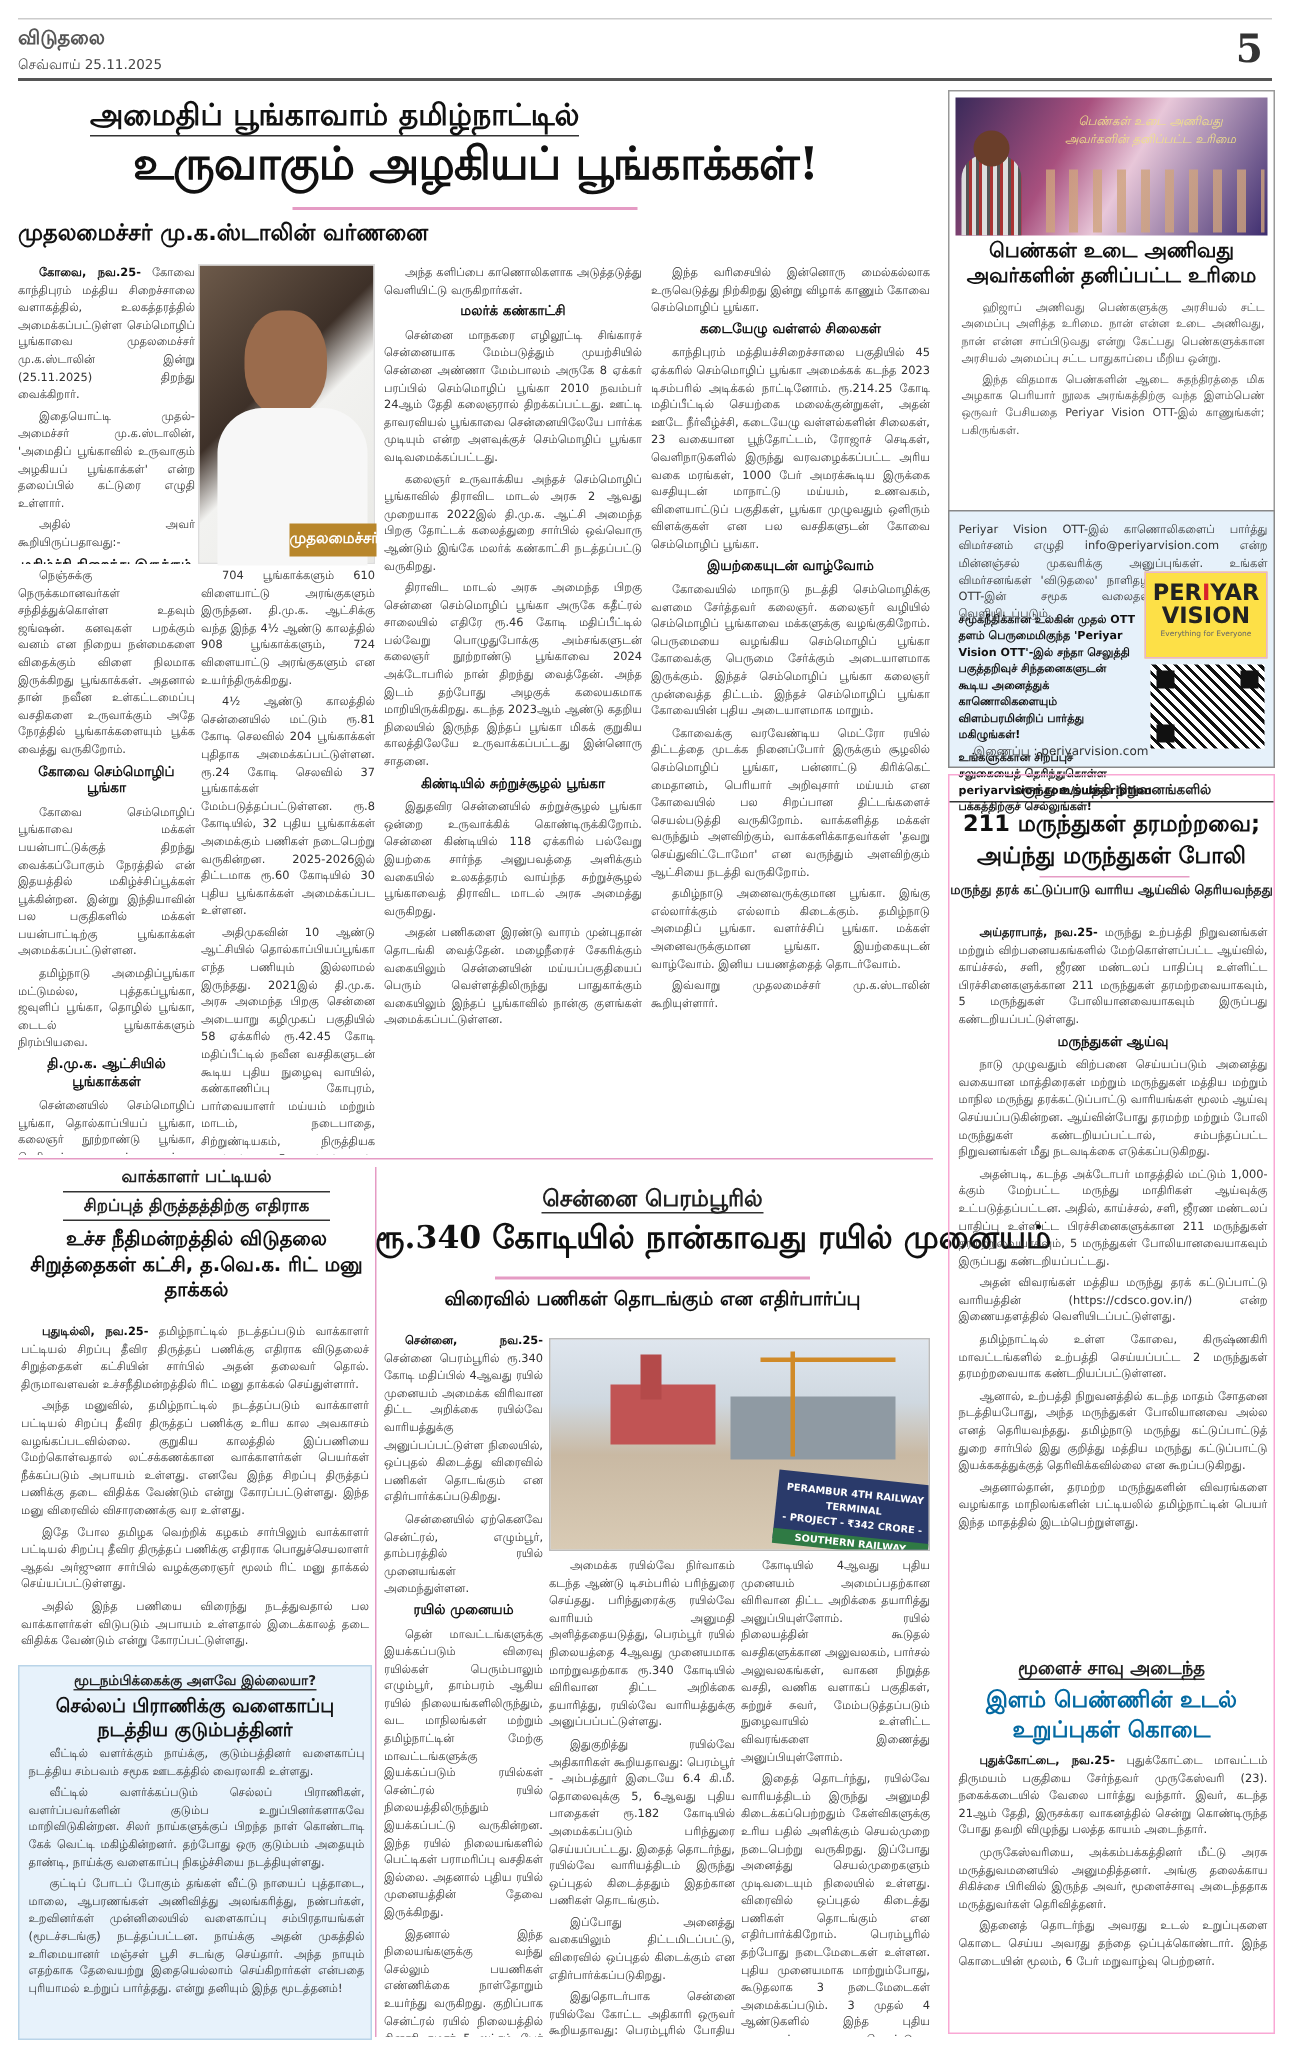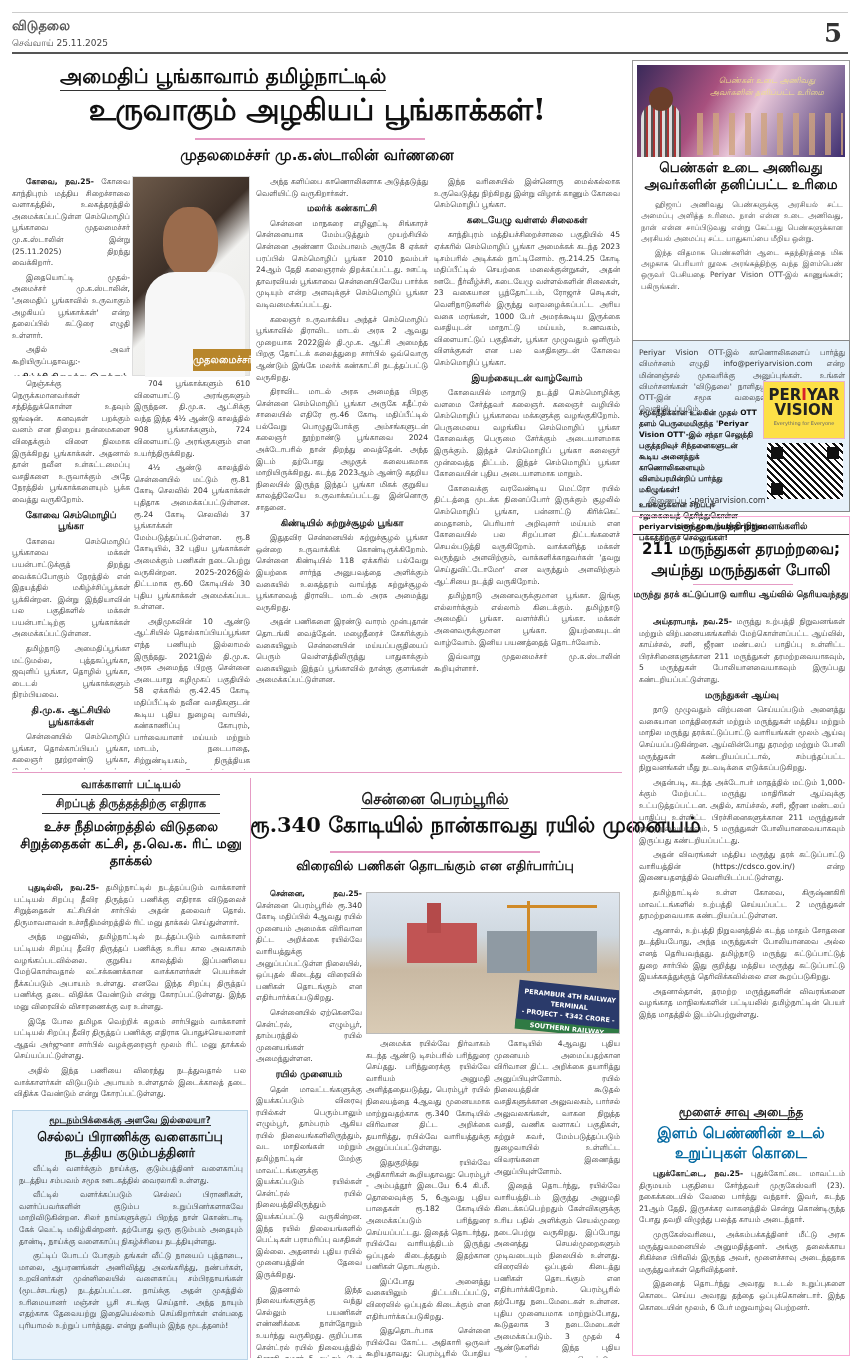--- a/index.html
+++ b/index.html
@@ -9,21 +9,21 @@
   .masthead-top { left: 12px; top: 12px; width: 836px; height: 1px; background: #ccc; }
   .paper-name { left: 12px; top: 18px; font-size: 13px; color: #555; font-weight: bold; }
   .paper-date { left: 12px; top: 38px; font-size: 9px; color: #444; }
   .page-no { right: 18px; top: 18px; font-family: "DejaVu Serif", serif; font-size: 26px; font-weight: bold; color: #333; }
   .masthead-bottom { left: 12px; top: 52px; width: 836px; height: 2px; background: #555; }
 
   .kicker { left: 60px; top: 64px; width: 500px; text-align: left; font-size: 20px; font-weight: bold; color: #111; }
   .kicker span { border-bottom: 1px solid #333; padding-bottom: 2px; }
   .headline { left: 12px; top: 92px; width: 610px; text-align: center; font-family: "DejaVu Serif", serif; font-size: 30px; font-weight: bold; color: #111; letter-spacing: -0.5px; }
   .headline-rule { left: 195px; top: 138px; width: 230px; height: 2px; background: #e59bc4; }
-  .subhead { left: 12px; top: 146px; width: 610px; text-align: center; font-size: 15px; font-weight: bold; color: #111; }
+  .subhead { left: 12px; top: 146px; width: 610px; font-size: 15px; font-weight: bold; color: #111; }
 
   .col { font-size: 7.6px; line-height: 11.6px; color: #333; text-align: justify; overflow: hidden; }
   .col p { text-indent: 14px; margin-bottom: 3px; }
   .col h4 { font-size: 9px; text-align: center; margin: 4px 0 3px; color: #111; }
   .col b.lead { font-weight: bold; color: #111; }
 
   .photo-cm { left: 132px; top: 176px; width: 118px; height: 200px; background: linear-gradient(135deg,#6d5a4a 0%,#3d3028 40%,#f2f2f0 55%,#e9e9e5 100%); border: 1px solid #ddd; }
   .photo-cm .face { position: absolute; left: 30px; top: 30px; width: 55px; height: 70px; border-radius: 45%; background: #9a6b4c; }
   .photo-cm .shirt { position: absolute; left: 12px; top: 95px; width: 100px; height: 105px; background: #f7f7f7; border-radius: 30px 30px 0 0; }
   .photo-cm .tag { position: absolute; left: 60px; bottom: 4px; width: 58px; height: 22px; background: #b8862b; color: #fff; font-size: 10px; font-weight: bold; text-align: center; line-height: 22px; }

